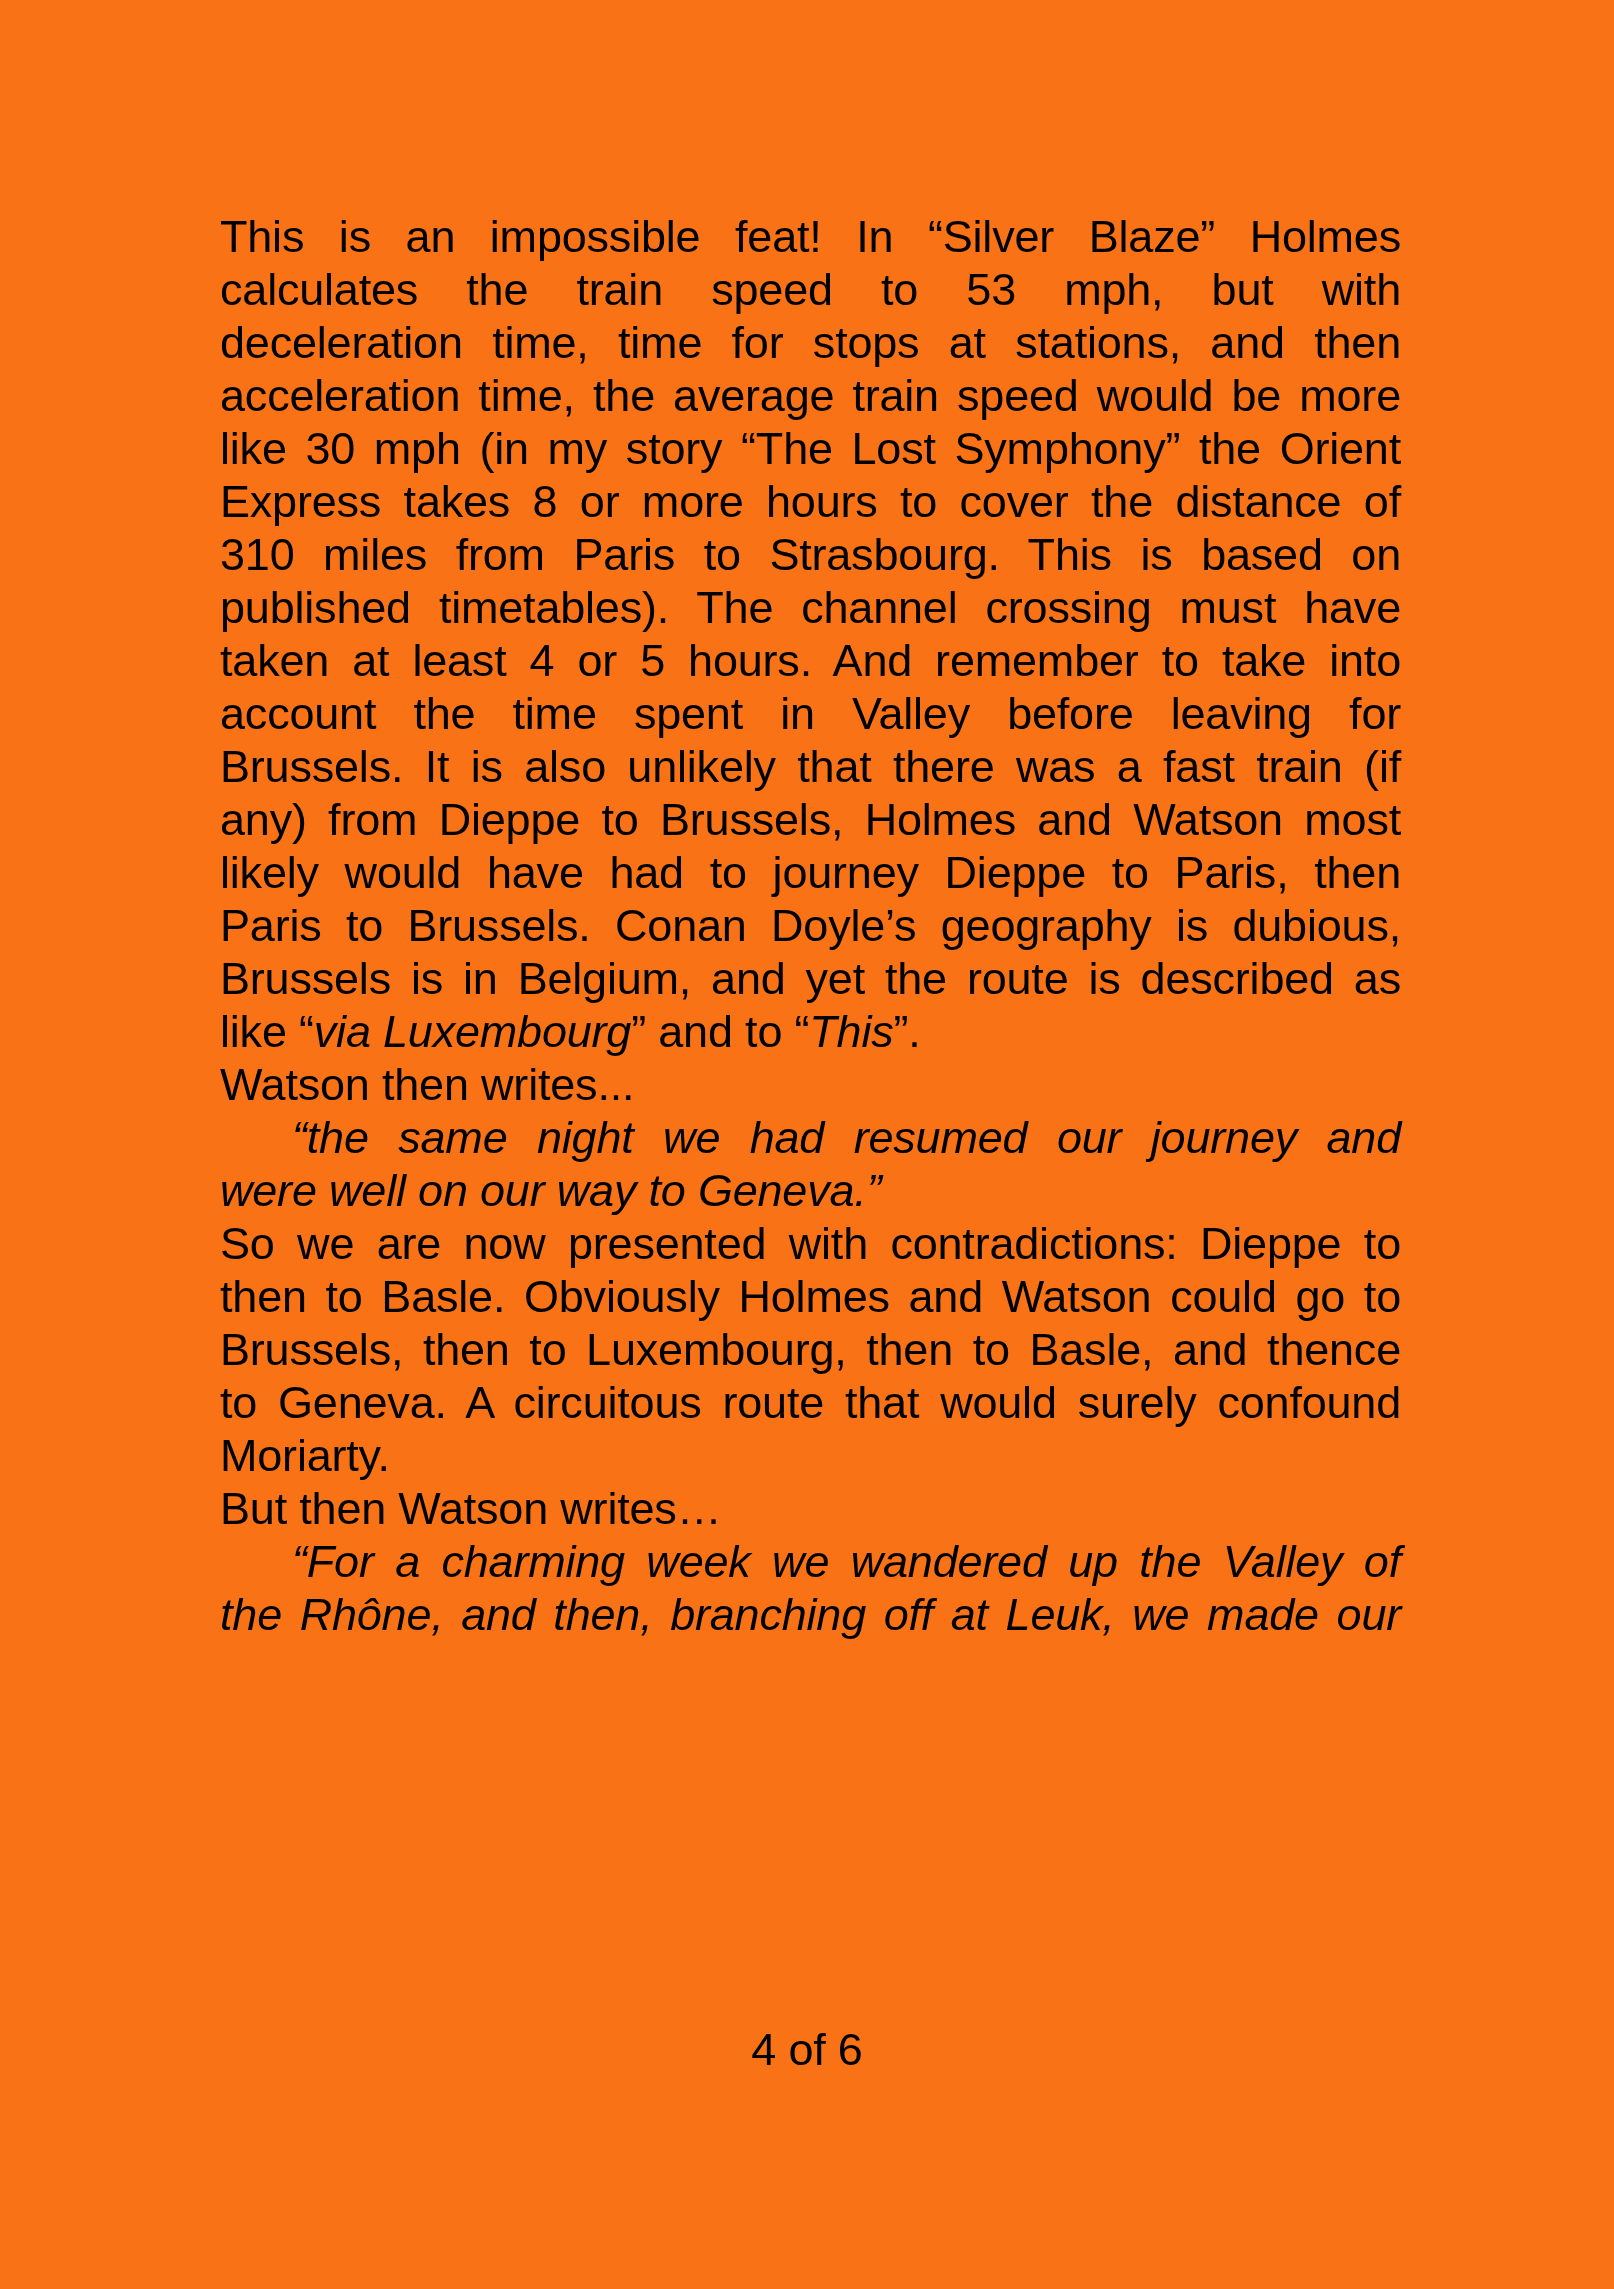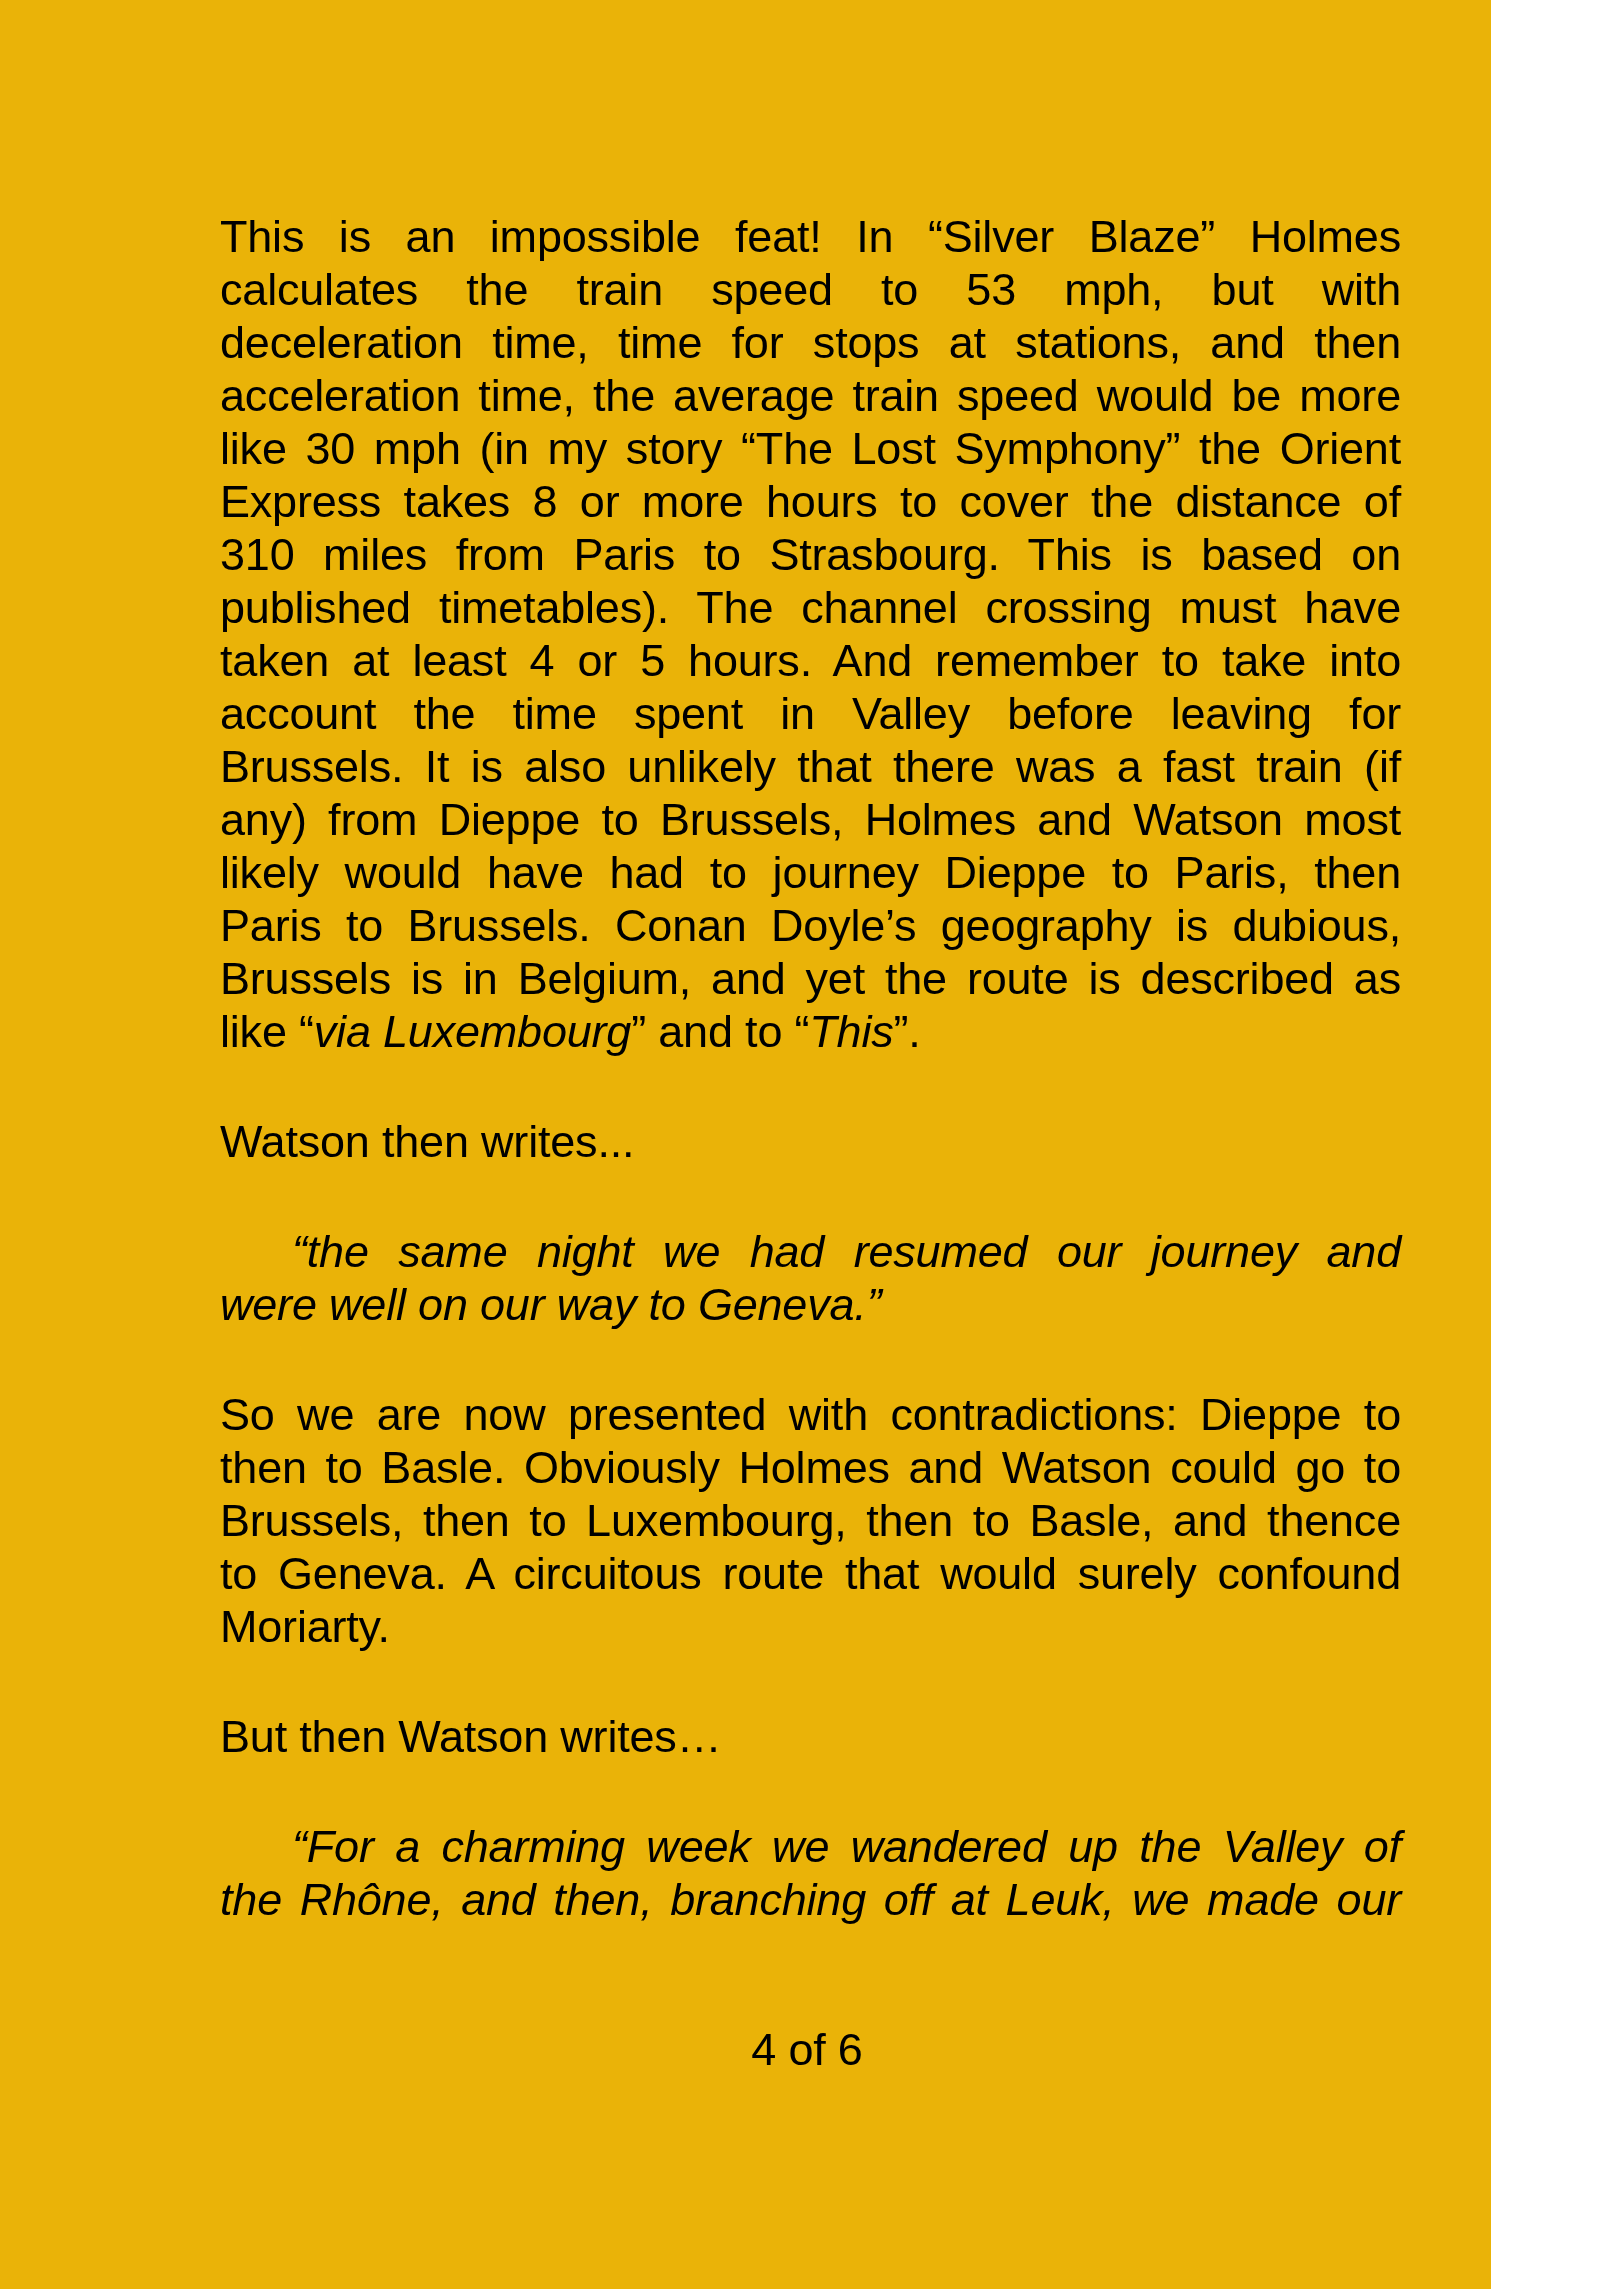--- a/index.html
+++ b/index.html
@@ -3,38 +3,38 @@
 <meta charset="utf-8">
 <title>Document Page</title>
 <style>
   html, body {
     margin: 0;
     padding: 0;
     background: #ffffff;
   }
   .page {
     position: relative;
-    width: 1491px;
+    width: 1614px;
     height: 2290px;
-    background: #eab308;
+    background: #f97316;
     overflow: hidden;
     font-family: "Liberation Sans", "DejaVu Sans", sans-serif;
     font-size: 45px;
     line-height: 53px;
     letter-spacing: -0.2px;
     color: #000000;
   }
   .content {
     position: absolute;
     left: 220px;
     top: 210px;
     width: 1181px;
   }
   .para { margin: 0; }
-  .para + .para { margin-top: 57px; }
+  .para + .para { }
   .para.quote { font-style: italic; }
   .it { font-style: italic; }
   .ln {
     text-align: justify;
     text-align-last: left;
   }
   .ln.stretch {
     text-align-last: justify;
   }
   .ln.indent {

